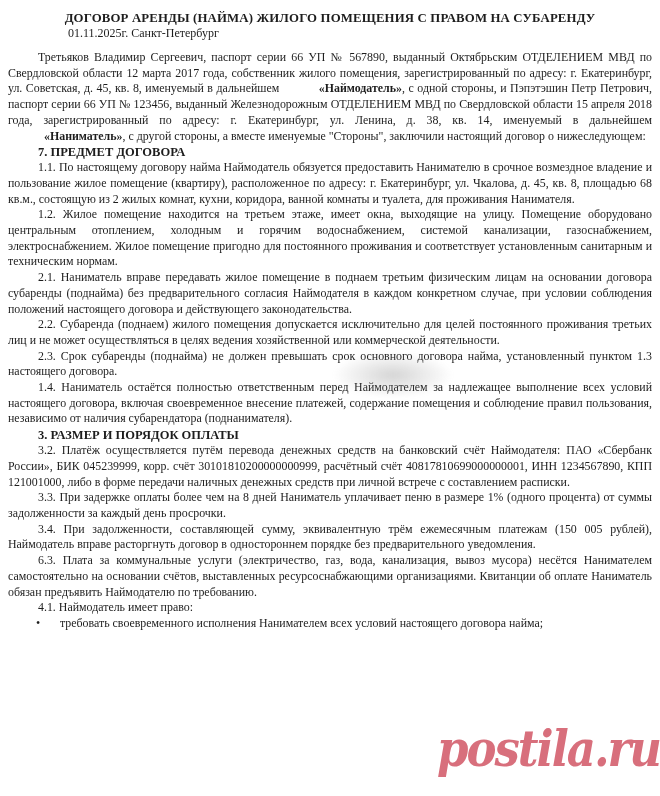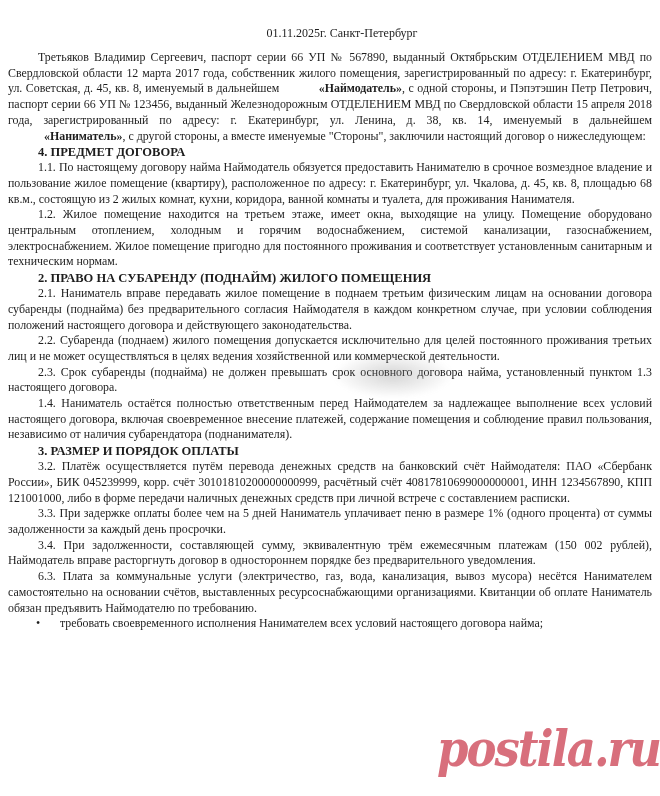--- a/index.html
+++ b/index.html
@@ -16,22 +16,22 @@
   .title{
     margin:2px 0 0 0;
     font-size:12.8px;
     font-weight:700;
     text-align:center;
     line-height:15px;
     letter-spacing:.15px;
   }
   .dateline{
     display:flex;
-    justify-content:center;
-    margin-top:17px;
+    justify-content:flex-start;
+    margin-top:0;
     padding:0 36px 0 60px;
     font-size:12px;
     line-height:15px;
   }
   .docbody{margin-top:9px;}
   .para{
     margin:0;
     font-size:11.9px;
     line-height:15.7px;
     text-align:justify;
@@ -84,46 +84,47 @@
     pointer-events:none;
   }
 </style>
 </head>
 <body>
 
 <div class="page">
 
   <div class="smudge"></div>
 
+  <h1 class="title">ДОГОВОР АРЕНДЫ (НАЙМА) ЖИЛОГО ПОМЕЩЕНИЯ С ПРАВОМ НА СУБАРЕНДУ</h1>
 
   <div class="dateline">
     <span>01.11.2025</span>
     <span>г. Санкт-Петербург</span>
   </div>
 
   <div class="docbody">
 
     <p class="para"><span>Третьяков Владимир Сергеевич, паспорт серии 66 УП № 567890, выданный Октябрьским ОТДЕЛЕНИЕМ МВД по Свердловской области 12 марта 2017 года, собственник жилого помещения, зарегистрированный по адресу: г. Екатеринбург, ул. Советская, д. 45, кв. 8, именуемый в дальнейшем </span><span class="b">«Наймодатель»</span><span>, с одной стороны, и Пэпэтэшин Петр Петрович, паспорт серии 66 УП № 123456, выданный Железнодорожным ОТДЕЛЕНИЕМ МВД по Свердловской области 15 апреля 2018 года, зарегистрированный по адресу: г. Екатеринбург, ул. Ленина, д. 38, кв. 14, именуемый в дальнейшем </span><span class="b">«Наниматель»</span><span>, с другой стороны, а вместе именуемые "Стороны", заключили настоящий договор о нижеследующем:</span></p>
 
-    <p class="heading">4. ПРЕДМЕТ ДОГОВОРА</p>
+    <p class="heading">7. ПРЕДМЕТ ДОГОВОРА</p>
     <p class="para">1.1. По настоящему договору найма Наймодатель обязуется предоставить Нанимателю в срочное возмездное владение и пользование жилое помещение (квартиру), расположенное по адресу: г. Екатеринбург, ул. Чкалова, д. 45, кв. 8, площадью 68 кв.м., состоящую из 2 жилых комнат, кухни, коридора, ванной комнаты и туалета, для проживания Нанимателя.</p>
     <p class="para">1.2. Жилое помещение находится на третьем этаже, имеет окна, выходящие на улицу. Помещение оборудовано центральным отоплением, холодным и горячим водоснабжением, системой канализации, газоснабжением, электроснабжением. Жилое помещение пригодно для постоянного проживания и соответствует установленным санитарным и техническим нормам.</p>
 
-    <p class="heading">2. ПРАВО НА СУБАРЕНДУ (ПОДНАЙМ) ЖИЛОГО ПОМЕЩЕНИЯ</p>
     <p class="para">2.1. Наниматель вправе передавать жилое помещение в поднаем третьим физическим лицам на основании договора субаренды (поднайма) без предварительного согласия Наймодателя в каждом конкретном случае, при условии соблюдения положений настоящего договора и действующего законодательства.</p>
     <p class="para">2.2. Субаренда (поднаем) жилого помещения допускается исключительно для целей постоянного проживания третьих лиц и не может осуществляться в целях ведения хозяйственной или коммерческой деятельности.</p>
     <p class="para">2.3. Срок субаренды (поднайма) не должен превышать срок основного договора найма, установленный пунктом 1.3 настоящего договора.</p>
     <p class="para">1.4. Наниматель остаётся полностью ответственным перед Наймодателем за надлежащее выполнение всех условий настоящего договора, включая своевременное внесение платежей, содержание помещения и соблюдение правил пользования, независимо от наличия субарендатора (поднанимателя).</p>
 
     <p class="heading">3. РАЗМЕР И ПОРЯДОК ОПЛАТЫ</p>
     <p class="para">3.2. Платёж осуществляется путём перевода денежных средств на банковский счёт Наймодателя: ПАО «Сбербанк России», БИК 045239999, корр. счёт 30101810200000000999, расчётный счёт 40817810699000000001, ИНН 1234567890, КПП 121001000, либо в форме передачи наличных денежных средств при личной встрече с составлением расписки.</p>
-    <p class="para">3.3. При задержке оплаты более чем на 5 дней Наниматель уплачивает пеню в размере 1% (одного процента) от суммы задолженности за каждый день просрочки.</p>
-    <p class="para">3.4. При задолженности, составляющей сумму, эквивалентную трём ежемесячным платежам (150 002 рублей), Наймодатель вправе расторгнуть договор в одностороннем порядке без предварительного уведомления.</p>
+    <p class="para">3.3. При задержке оплаты более чем на 8 дней Наниматель уплачивает пеню в размере 1% (одного процента) от суммы задолженности за каждый день просрочки.</p>
+    <p class="para">3.4. При задолженности, составляющей сумму, эквивалентную трём ежемесячным платежам (150 005 рублей), Наймодатель вправе расторгнуть договор в одностороннем порядке без предварительного уведомления.</p>
     <p class="para">6.3. Плата за коммунальные услуги (электричество, газ, вода, канализация, вывоз мусора) несётся Нанимателем самостоятельно на основании счётов, выставленных ресурсоснабжающими организациями. Квитанции об оплате Наниматель обязан предъявить Наймодателю по требованию.</p>
 
+    <p class="para">4.1. Наймодатель имеет право:</p>
 
     <div class="bullet-row">
       <span class="bullet-marker">•</span>
       <span class="bullet-text">требовать своевременного исполнения Нанимателем всех условий настоящего договора найма;</span>
     </div>
 
   </div>
 
   <div class="wm-red">postila.ru</div>
 

